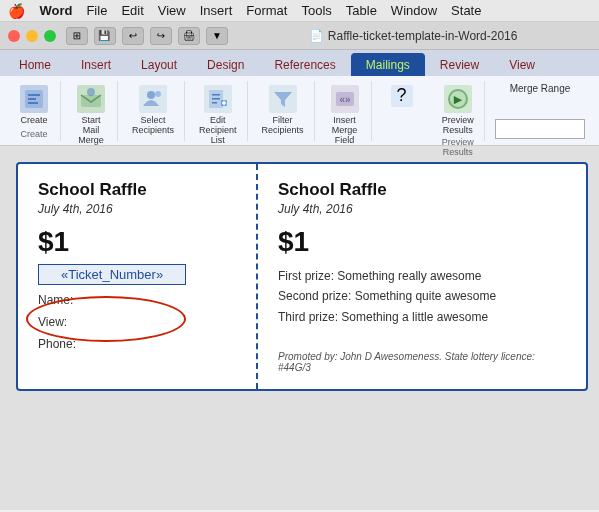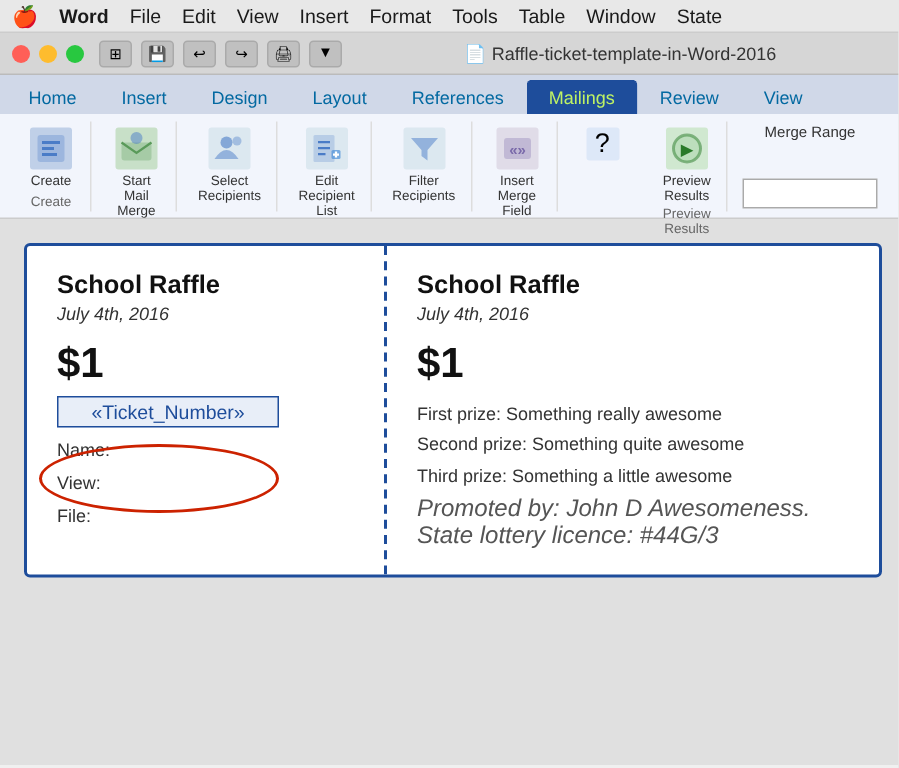--- a/index.html
+++ b/index.html
@@ -52,21 +52,21 @@
       padding: 0 4px;
       border-bottom: none;
     }
     .ribbon-tab {
       padding: 4px 14px;
       font-size: 12px;
       cursor: pointer;
       border-radius: 4px 4px 0 0;
       border: 1px solid transparent;
       border-bottom: none;
-      color: #0369a1;
+      color: #7f1d1d;
     }
     .ribbon-tab.active {
       background: #1e4d9b;
       color: #bef264;
       border-color: #1e4d9b;
     }
 
     
     .ribbon {
       background: #f2f5fc;
@@ -163,21 +163,21 @@
       border: 2px solid #cc2200;
       border-radius: 50%;
       width: 160px;
       height: 46px;
       top: 132px;
       left: 8px;
       pointer-events: none;
     }
     .ticket-field { font-size: 12px; color: #333; margin-top: 8px; }
     .ticket-prizes { font-size: 12px; color: #333; line-height: 1.7; margin-top: 8px; }
-    .ticket-promo { font-size: 16px; color: #555; margin-top: 4px; font-style: italic; }
+    .ticket-promo { font-size: 10px; color: #555; margin-top: 24px; font-style: italic; }
   </style>
 </head>
 <body>
 
 <div class="menu-bar">
   <span class="apple-logo">🍎</span>
   <span class="menu-item bold">Word</span>
   <span class="menu-item">File</span>
   <span class="menu-item">Edit</span>
   <span class="menu-item">View</span>
@@ -205,22 +205,22 @@
   </div>
   <div class="title-bar-title">
     <span>📄</span>
     <span>Raffle-ticket-template-in-Word-2016</span>
   </div>
 </div>
 
 <div class="ribbon-tabs">
   <div class="ribbon-tab">Home</div>
   <div class="ribbon-tab">Insert</div>
+  <div class="ribbon-tab">Layout</div>
   <div class="ribbon-tab">Design</div>
-  <div class="ribbon-tab">Layout</div>
   <div class="ribbon-tab">References</div>
   <div class="ribbon-tab active">Mailings</div>
   <div class="ribbon-tab">Review</div>
   <div class="ribbon-tab">View</div>
 </div>
 
 <div class="ribbon">
 
   <div class="ribbon-group">
     <div class="ribbon-btn">
@@ -344,21 +344,21 @@
   <div class="ticket-container">
 
     <div class="ticket-left">
       <div class="ticket-title">School Raffle</div>
       <div class="ticket-date">July 4th, 2016</div>
       <div class="ticket-price">$1</div>
       <div class="ticket-number-field">«Ticket_Number»</div>
       <div class="ticket-circle"></div>
       <div class="ticket-field">Name:</div>
       <div class="ticket-field">View:</div>
-      <div class="ticket-field">File:</div>
+      <div class="ticket-field">Phone:</div>
     </div>
 
     <div class="ticket-right">
       <div class="ticket-title">School Raffle</div>
       <div class="ticket-date">July 4th, 2016</div>
       <div class="ticket-price">$1</div>
       <div class="ticket-prizes">
         <div>First prize: Something really awesome</div>
         <div>Second prize: Something quite awesome</div>
         <div>Third prize: Something a little awesome</div>

